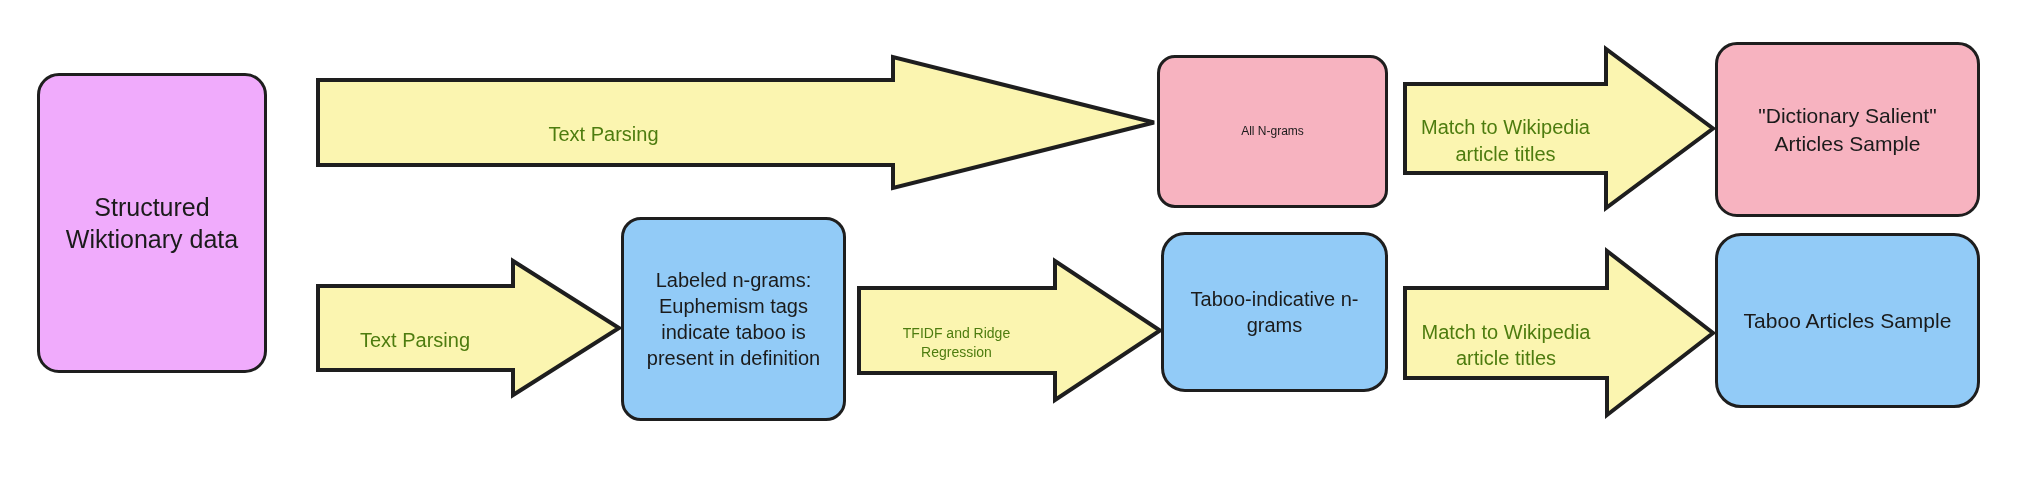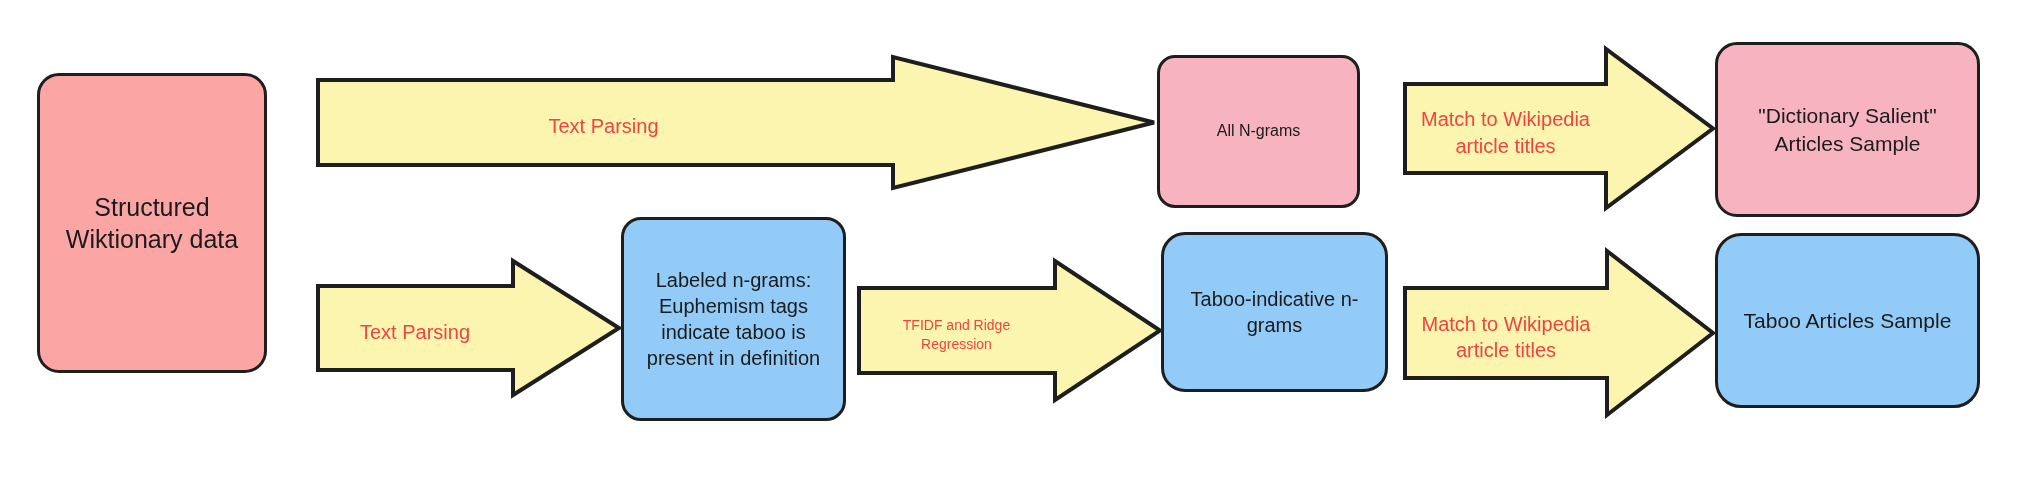--- a/index.html
+++ b/index.html
@@ -31,59 +31,59 @@
     line-height: 1.30;
     z-index: 3;
   }
   .node .label {
     display: block;
     width: 100%;
     padding: 0 10px;
     box-sizing: border-box;
     white-space: pre-line;
   }
-  .node.purple { background: #fca5a5; }
+  .node.purple { background: #f0abfc; }
   .node.pink   { background: #f7b3c0; }
   .node.blue   { background: #92cbf7; border-radius: 26px; }
 
   .arrow {
     position: absolute;
     z-index: 2;
   }
   .arrow svg {
     display: block;
     width: 100%;
     height: 100%;
     overflow: visible;
   }
   .arrow .alabel {
     position: absolute;
     left: 0;
-    top: 4px;
+    top: 12px;
     display: flex;
     align-items: center;
     justify-content: center;
     text-align: center;
-    color: #ef4444;
+    color: #4d7c0f;
     line-height: 1.32;
     white-space: pre-line;
     pointer-events: none;
   }
 </style>
 </head>
 <body>
 
 <div id="canvas">
 
   <div class="node purple" style="left:37px; top:73px; width:230px; height:300px; font-size:25px;">
     <span class="label">Structured
 Wiktionary data</span>
   </div>
 
-  <div class="node pink" style="left:1157px; top:55px; width:203px; height:153px; font-size:16px; border-radius:18px;">
+  <div class="node pink" style="left:1157px; top:55px; width:231px; height:153px; font-size:12px; border-radius:18px;">
     <span class="label">All N-grams</span>
   </div>
 
   <div class="node pink" style="left:1715px; top:42px; width:265px; height:175px; font-size:21px;">
     <span class="label">"Dictionary Salient"
 Articles Sample</span>
   </div>
 
   <div class="node blue" style="left:621px; top:217px; width:225px; height:204px; font-size:20px; border-radius:20px;">
     <span class="label">Labeled n-grams:

